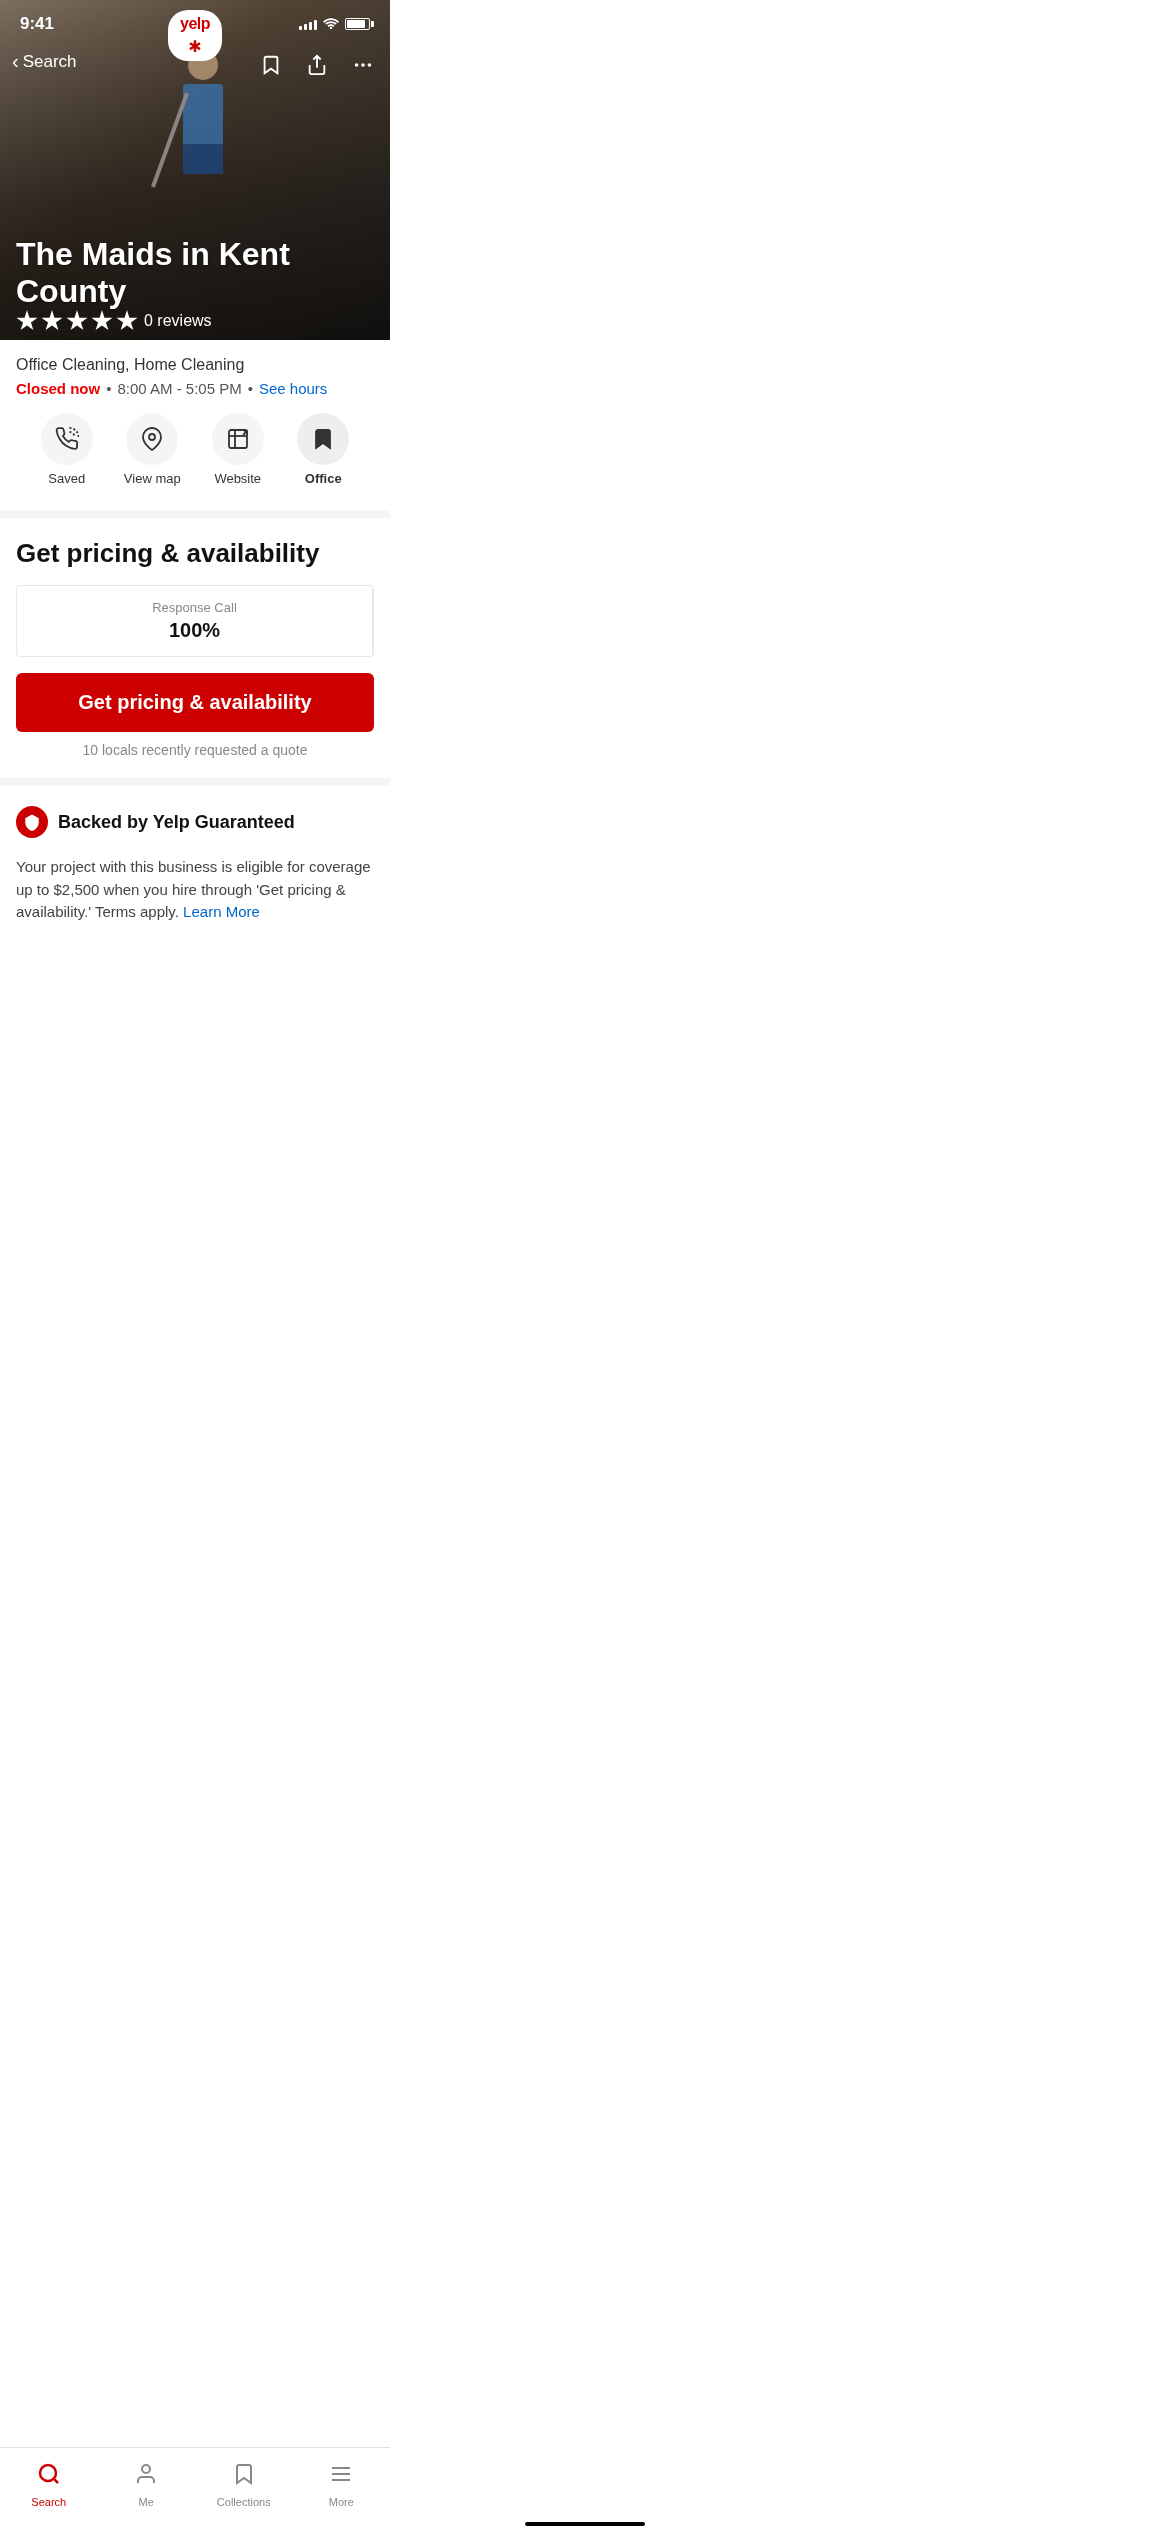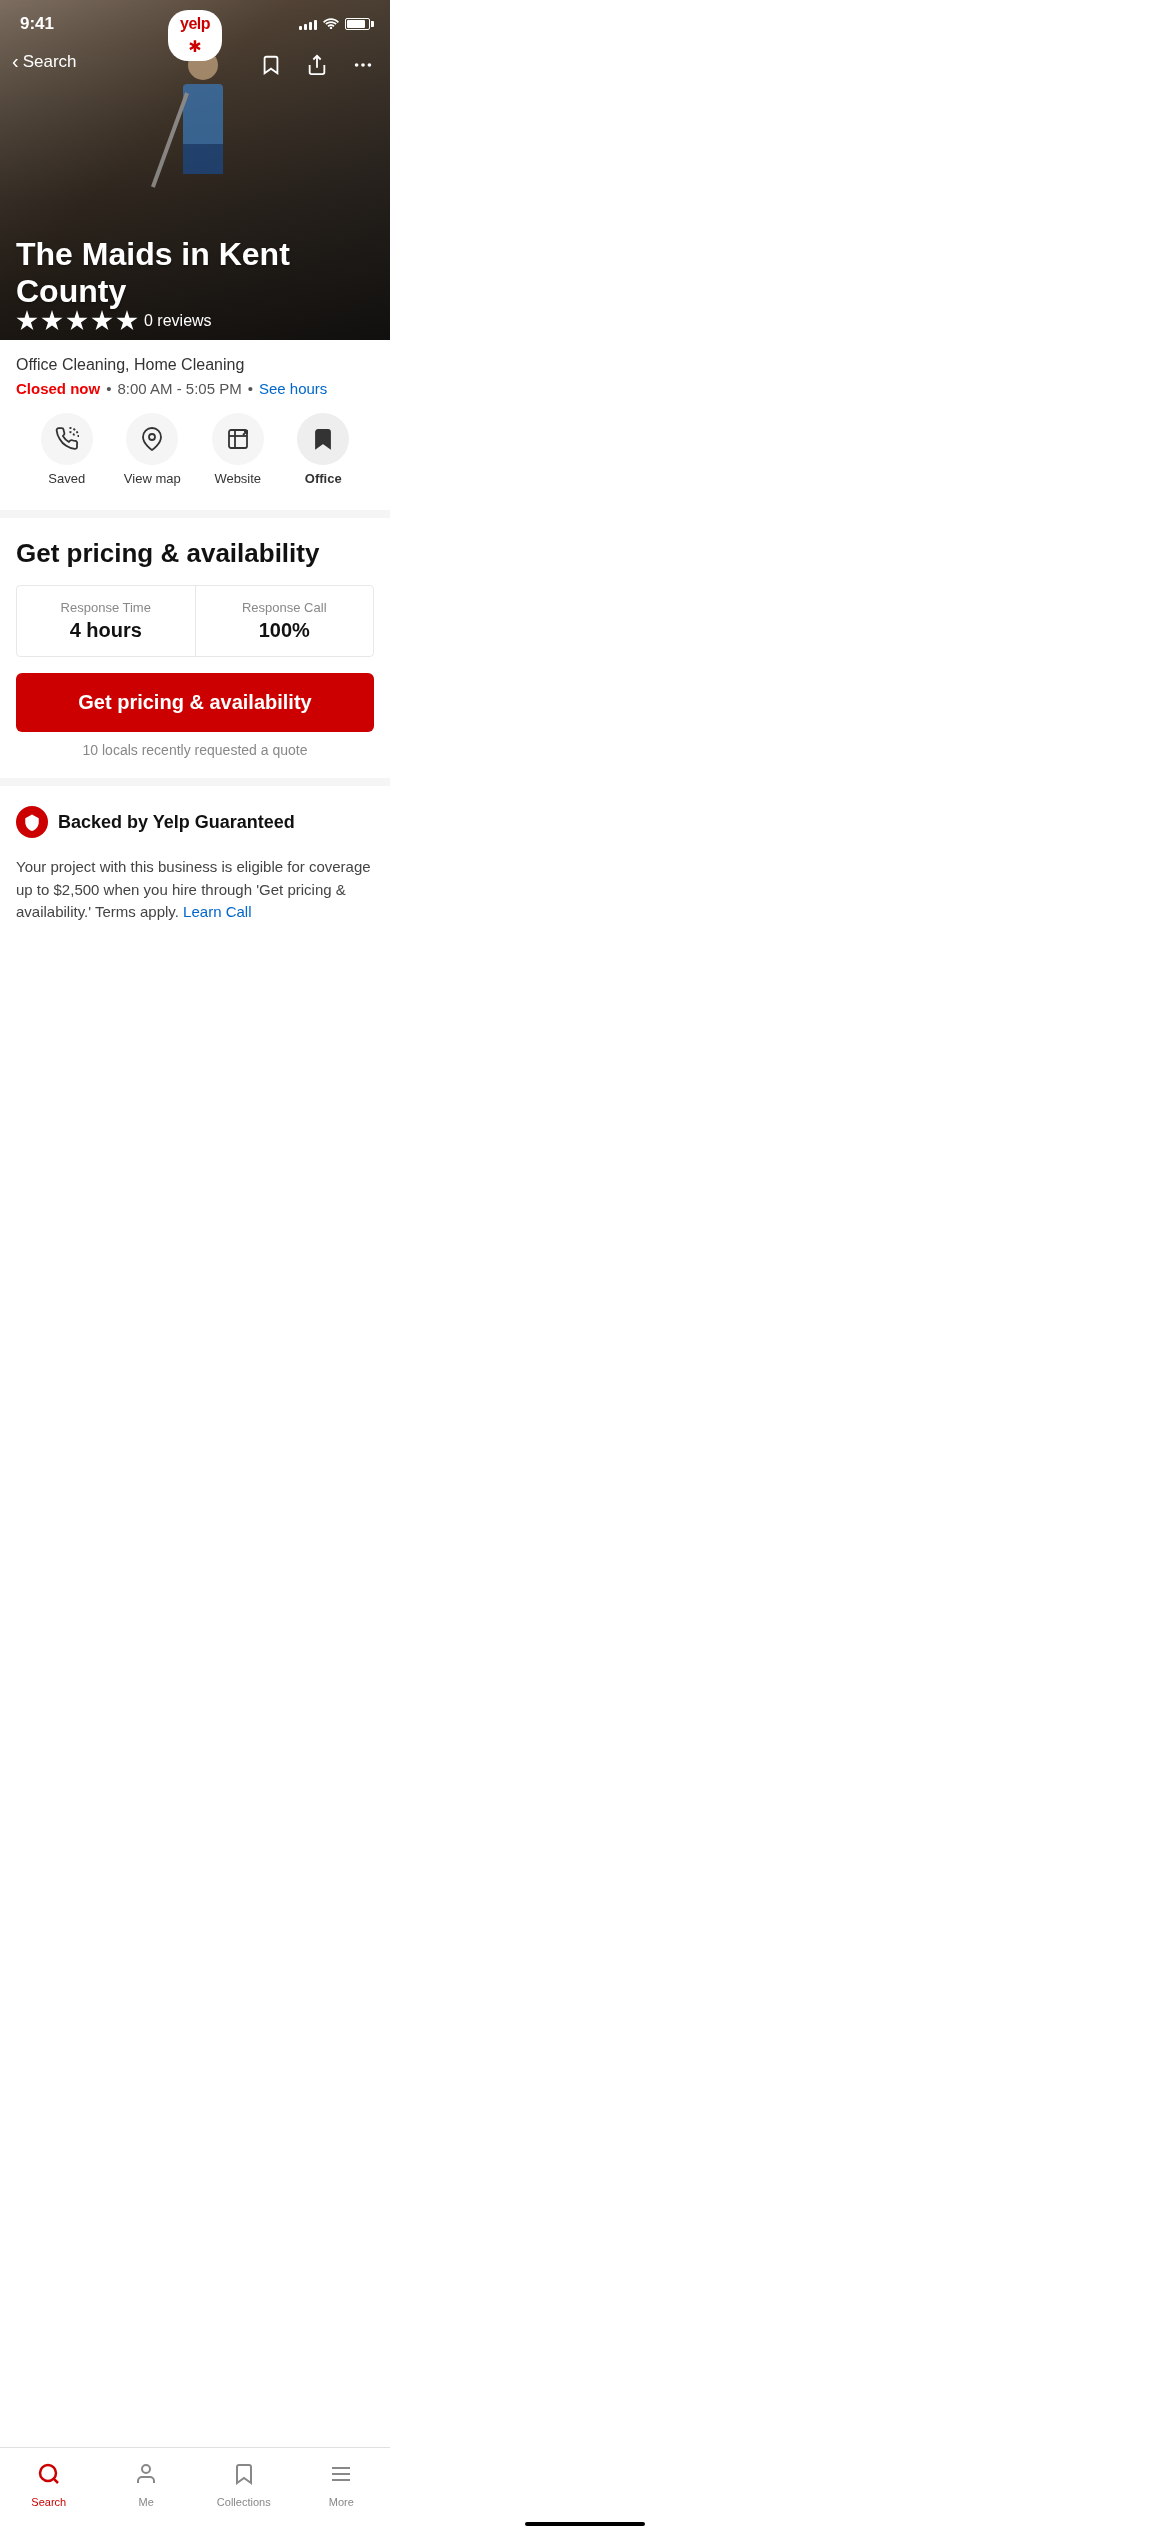--- a/index.html
+++ b/index.html
@@ -605,24 +605,20 @@
         <span class="action-label bold"><strong>Office</strong></span>
       </button>
     </div>
   </div>
 
   <div class="pricing-section">
     <h2 class="pricing-title">Get pricing &amp; availability</h2>
 
     <div class="response-stats">
       <div class="stat-item">
-        <div class="stat-label">Response Time</div>
-        <div class="stat-value">4 hours</div>
-      </div>
-      <div class="stat-item">
         <div class="stat-label">Response Call</div>
         <div class="stat-value">100%</div>
       </div>
     </div>
 
     <button class="pricing-cta-btn">Get pricing &amp; availability</button>
     <p class="quote-text">10 locals recently requested a quote</p>
   </div>
 
   <div class="guaranteed-section">
@@ -630,21 +626,21 @@
       <div class="yelp-shield">
         <svg width="18" height="18" viewBox="0 0 24 24" fill="white">
           <path d="M12 2L3 7v5c0 5.5 3.8 10.7 9 12 5.2-1.3 9-6.5 9-12V7L12 2z"></path>
           <polyline points="9 12 11 14 15 10" stroke="white" stroke-width="2" fill="none"></polyline>
         </svg>
       </div>
       <h3 class="guaranteed-title">Backed by Yelp Guaranteed</h3>
     </div>
     <p class="guaranteed-text">
       <span>Your project with this business is eligible for coverage up to $2,500 when you hire through 'Get pricing &amp; availability.' Terms apply.</span>
-      <a class="learn-more-link" href="#">Learn Call</a>
+      <a class="learn-more-link" href="#">Learn More</a>
     </p>
   </div>
 
 </div>
 
 <nav class="bottom-nav">
   <button class="nav-item">
     <span class="nav-icon active">
       <svg width="24" height="24" viewBox="0 0 24 24" fill="none" stroke="#cc0000" stroke-width="2.5">
         <circle cx="11" cy="11" r="8"></circle>

